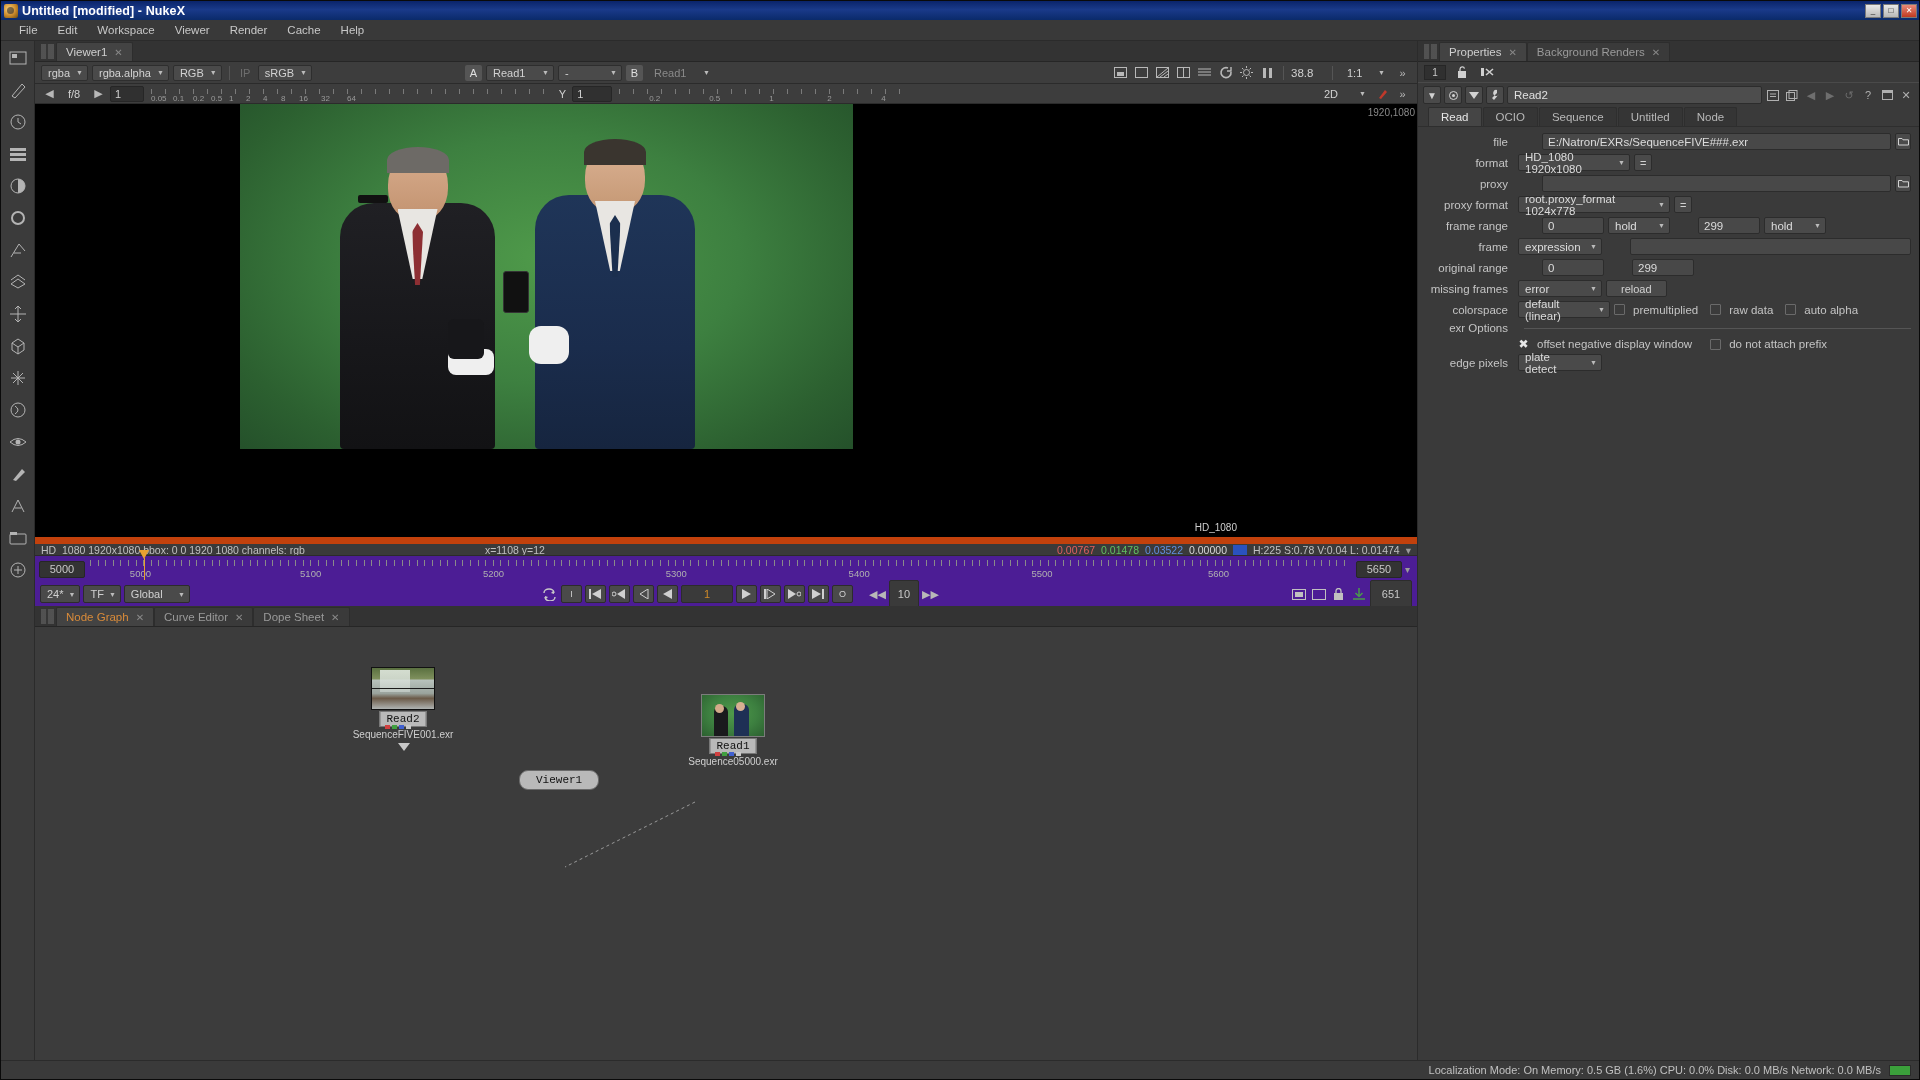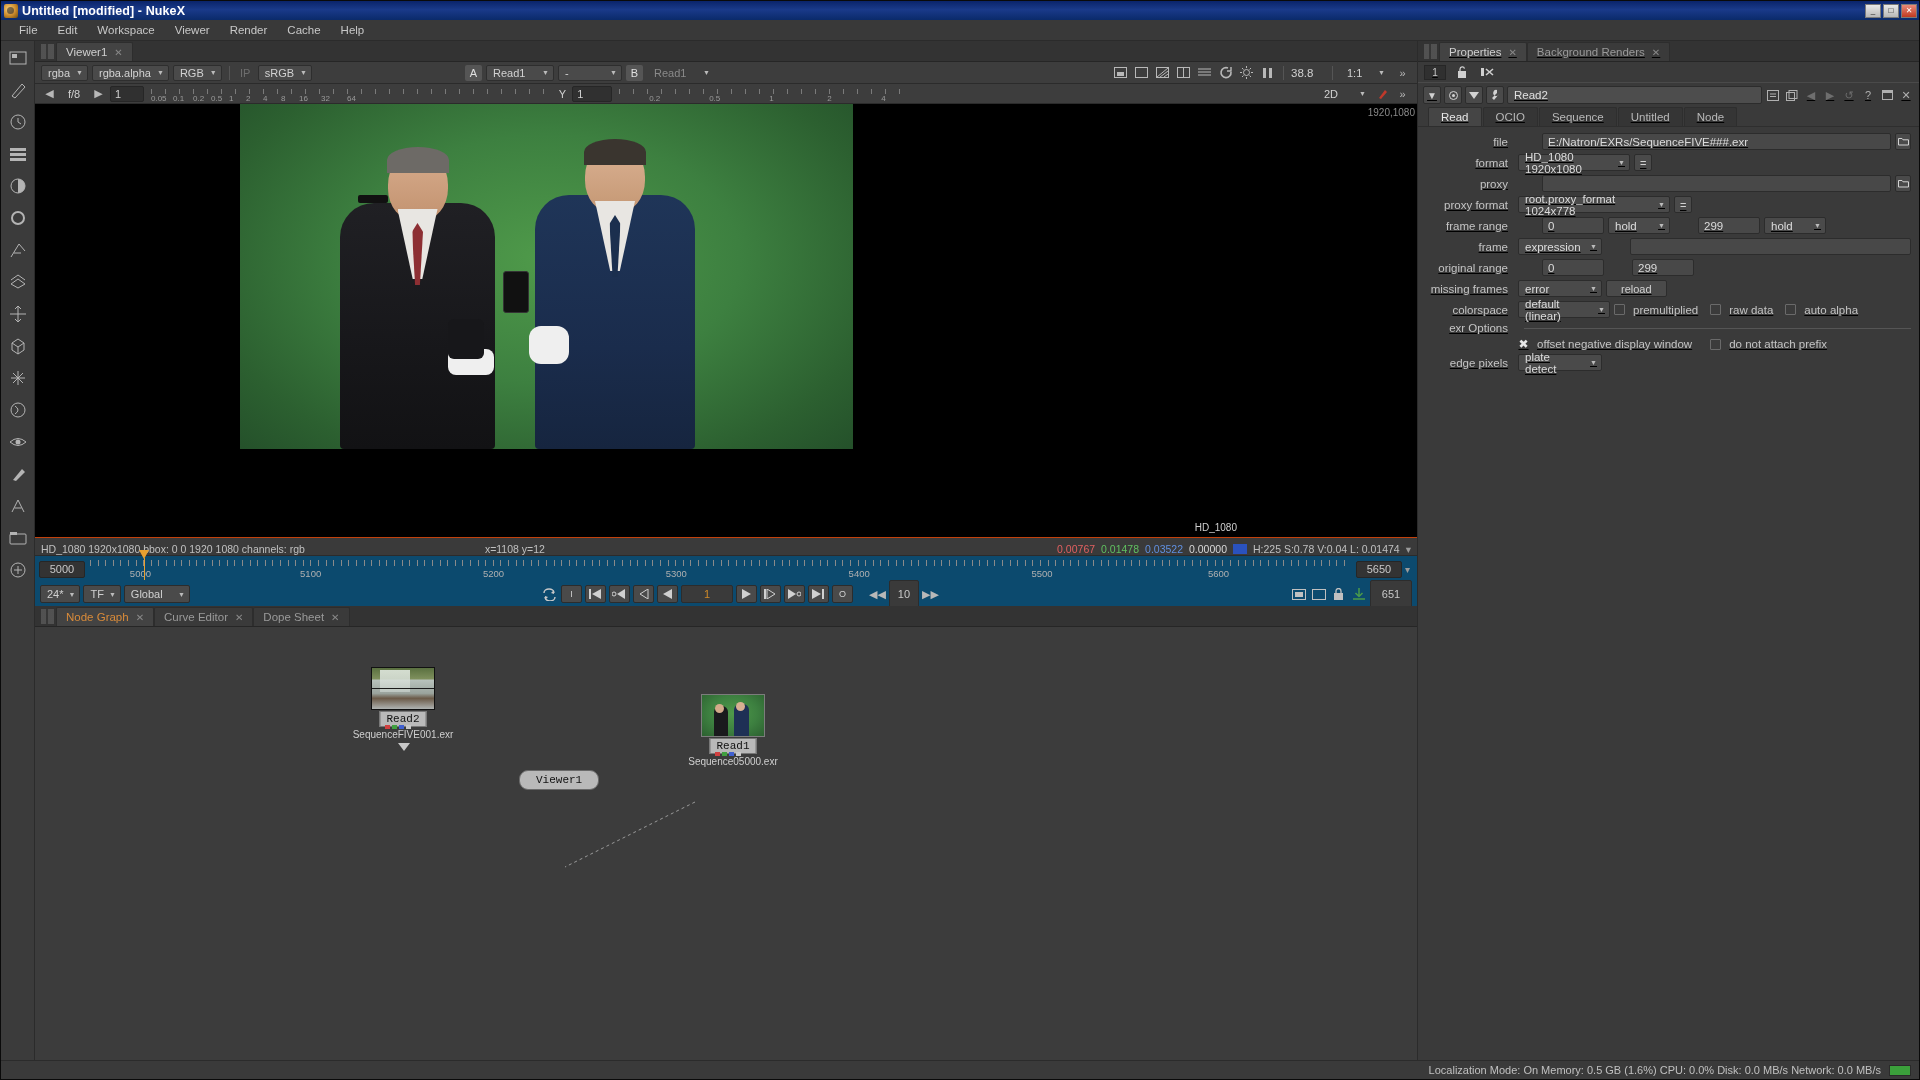--- a/index.html
+++ b/index.html
@@ -192,32 +192,32 @@
   .phone { position:absolute; width:26px;height:42px;background:#111;border-radius:3px;
     border:1px solid #333; }
   .white-obj{position:absolute;background:#efefef;border-radius:8px;}
   .viewer-hud {
     position:absolute; font-size:10px; color:#cfcfcf;
   }
 
   
   .viewer-status {
     height: 18px; flex:0 0 18px; background:#3a3a3a;
-    border-top:1px solid #c2410c;
-    display:flex; align-items:flex-end; font-size:10.5px; color:#c0c0c0;
+    border-top:7px solid #c2410c;
+    display:flex; align-items:flex-start; font-size:10.5px; color:#c0c0c0;
     padding:0 6px; gap:0;
   }
   .vs-left{ }
   .vs-right{ margin-left:auto; display:flex; align-items:center; gap:6px;}
   .chan { font-weight:normal; }
   .chan.r{color:#e06060;} .chan.g{color:#60c060;} .chan.b{color:#6090e0;} .chan.a{color:#d8d8d8;}
   .swatch{width:14px;height:10px;background:#2a52be;display:inline-block;}
 
   
-  .timeline-wrap{ background:#0c4a6e; flex:0 0 auto; border-top:1px solid #2b2b2b;}
+  .timeline-wrap{ background:#4c1d95; flex:0 0 auto; border-top:1px solid #2b2b2b;}
   .tl-row{ height:26px; display:flex; align-items:center; padding:0 4px; position:relative;}
   .tl-start,.tl-end{
     background:#333;border:1px solid #262626;color:#c8c8c8;font-size:11px;
     width:46px;height:17px;display:flex;align-items:center;justify-content:center;border-radius:2px;
   }
   .tl-track{ flex:1 1 auto; position:relative; height:26px; margin:0 5px;}
   .tl-ticks{position:absolute;left:0;right:0;top:4px;height:6px;
     background-image:repeating-linear-gradient(to right,#8a8a8a 0 1px,transparent 1px 7.6px);}
   .tl-lbl{position:absolute;top:12px;font-size:9.5px;color:#b0b0b0;transform:translateX(-50%);}
   .tl-playhead{position:absolute;top:-6px;width:0;height:0;
@@ -268,21 +268,21 @@
     position:absolute; background:#b9b9b9; border:1px solid #6a6a6a; border-radius:9px;
     color:#111; font-size:11px; font-family:"Liberation Mono",monospace;
     padding:3px 16px;
   }
   .arrow-down{position:absolute;width:0;height:0;
     border-left:6px solid transparent;border-right:6px solid transparent;border-top:8px solid #c8c8c8;}
 
   
   .props-col{
     width:502px; flex:0 0 502px; background:#3a3a3a;
-    border-left:1px solid #2b2b2b; display:flex; flex-direction:column; min-height:0;text-decoration:underline;
+    border-left:1px solid #2b2b2b; display:flex; flex-direction:column; min-height:0;
   }
   .props-tabs{
     height:21px;flex:0 0 21px;background:#333;display:flex;align-items:flex-end;
     padding-left:4px;border-bottom:1px solid #262626;
   }
   .props-toolbar{
     height:20px;flex:0 0 20px;display:flex;align-items:center;gap:8px;padding:2px 6px;
     background:#3a3a3a;
   }
   .pt-num{width:22px;height:15px;background:#303030;border:1px solid #262626;color:#c8c8c8;

